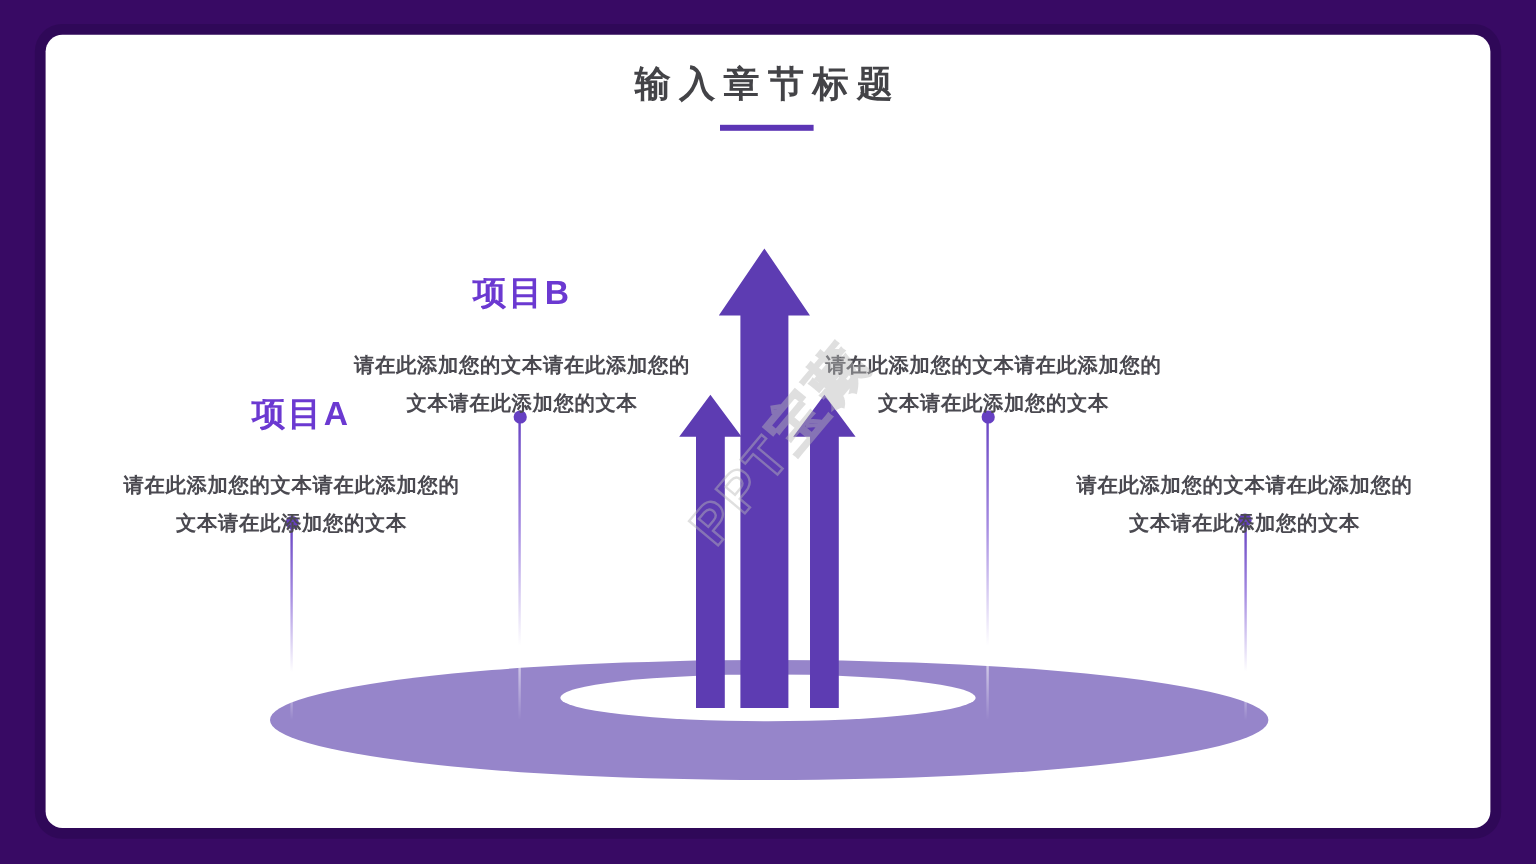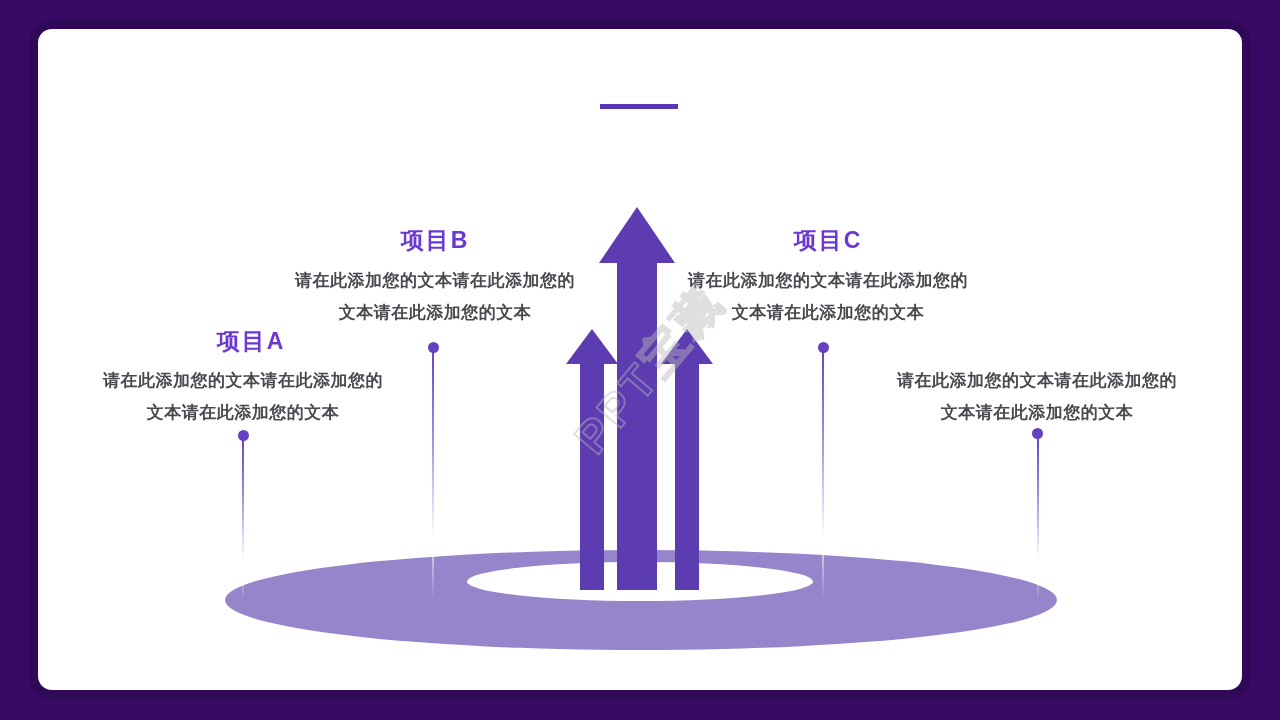--- a/index.html
+++ b/index.html
@@ -62,39 +62,40 @@
   .dot.a{left:238px;top:430px;}
   .dot.b{left:428px;top:342px;}
   .dot.c{left:818px;top:342px;}
   .dot.d{left:1032px;top:428px;}
   .arrows{
     position:absolute;left:550px;top:195px;width:180px;height:400px;z-index:5;
   }
   .arrows polygon{fill:var(--arrow,#5d3cb2);}
   .item-label{
     position:absolute;width:300px;text-align:center;
-    font-size:23px;font-weight:800;letter-spacing:2px;
+    font-size:28px;font-weight:800;letter-spacing:2px;
     color:var(--label,#6b39d1);z-index:6;
   }
   .item-body{
     position:absolute;width:350px;text-align:center;
     font-size:17px;line-height:32px;font-weight:700;letter-spacing:0.5px;
-    color:var(--body-text,#4a4950);z-index:6;
+    color:var(--body-text,#4a4950);z-index:6;margin-top:24px;
   }
   .label-a{left:101px;top:326px;}   .body-a{left:68px;top:365px;}
   .label-b{left:285px;top:225px;}  .body-b{left:260px;top:265px;}
   .label-c{left:678px;top:225px;}  .body-c{left:653px;top:265px;}
   .label-d{left:887px;top:326px;}  .body-d{left:862px;top:365px;}
 </style>
 </head>
 <body>
 
 <div class="stage">
   <div class="panel"></div>
 
+  <div class="title">输入章节标题</div>
   <div class="title-underline"></div>
 
   <div class="ellipse-outer"></div>
   <div class="ellipse-inner"></div>
 
   <div class="connector a"></div>
   <div class="connector b"></div>
   <div class="connector c"></div>
   <div class="connector d"></div>
   <div class="dot a"></div>
@@ -113,21 +114,20 @@
     <div>请在此添加您的文本请在此添加您的</div>
     <div>文本请在此添加您的文本</div>
   </div>
 
   <div class="item-label label-b">项目B</div>
   <div class="item-body body-b">
     <div>请在此添加您的文本请在此添加您的</div>
     <div>文本请在此添加您的文本</div>
   </div>
 
-  <div class="item-label label-c">项目C</div>
   <div class="item-body body-c">
     <div>请在此添加您的文本请在此添加您的</div>
     <div>文本请在此添加您的文本</div>
   </div>
 
   <div class="item-body body-d">
     <div>请在此添加您的文本请在此添加您的</div>
     <div>文本请在此添加您的文本</div>
   </div>
 

